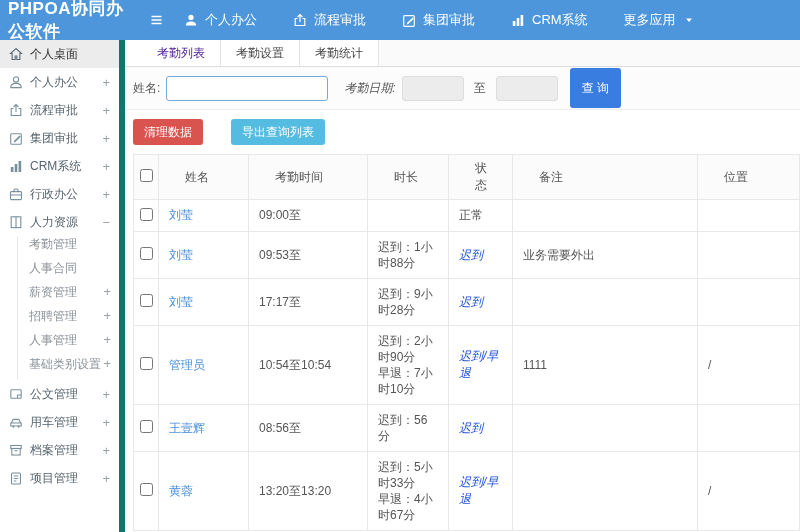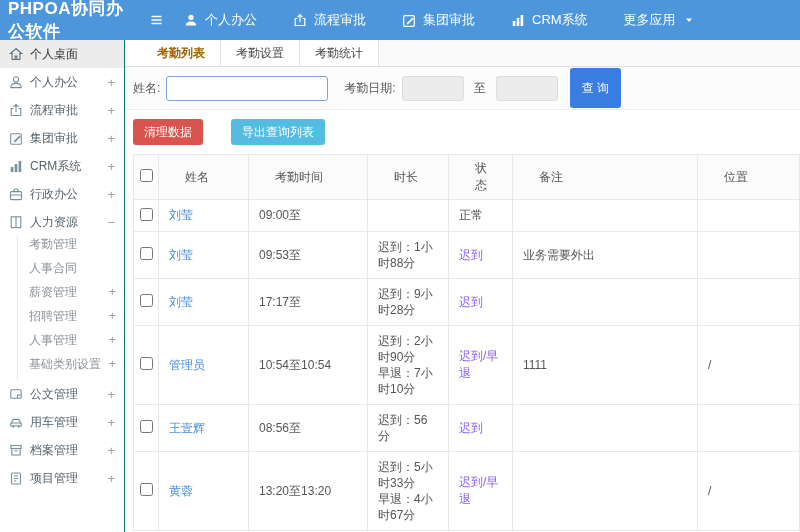--- a/index.html
+++ b/index.html
@@ -10,58 +10,58 @@
   .navbar { height:40px; background:#4d96db; display:flex; align-items:center; color:#fff; }
   .logo { width:125px; font-size:17px; font-weight:bold; padding-left:8px; letter-spacing:0.5px; flex:none; }
   .hamburger { margin:0 20px 0 24px; display:inline-flex; cursor:pointer; }
   .nav-item { display:flex; align-items:center; gap:7px; font-size:13px; margin-right:36px; cursor:pointer; white-space:nowrap; }
   .nav-item svg, .hamburger svg { display:block; }
 
   
   .layout { display:flex; height:492px; }
 
   
-  .sidebar { width:125px; flex:none; background:#fff; border-right:1px solid #0f766e; overflow:hidden; padding-top:0; }
+  .sidebar { width:125px; flex:none; background:#fff; border-right:6px solid #0f766e; overflow:hidden; padding-top:0; }
   .side-item { display:flex; align-items:center; height:28px; padding:0 9px; font-size:12px; color:#56646e; cursor:pointer; }
   .side-item.active { background:#ececec; color:#333; }
   .sicon { width:14px; height:14px; margin-right:7px; color:#78909c; display:inline-flex; flex:none; }
   .side-item.active .sicon { color:#5a6a75; }
   .slabel { flex:1; white-space:nowrap; }
   .splus { color:#9aa2a8; font-size:13px; }
   .submenu { margin-left:17px; border-left:1px solid #e8e8e8; }
   .sub-item { display:flex; align-items:flex-start; height:24px; padding:0 8px 0 11px; font-size:12px; color:#8a9299; cursor:pointer; }
 
   
   .content { flex:1; display:flex; flex-direction:column; overflow:hidden; background:#fff; }
 
   .tabbar { display:flex; height:27px; border-bottom:1px solid #ddd; background:#fafafa; font-size:12px; flex:none; }
   .tab { padding:0 15px; display:flex; align-items:center; background:#fff; border-right:1px solid #e5e5e5; color:#444; cursor:pointer; }
-  .tab.active { color:#a16207; font-weight:bold;padding-left:32px; }
+  .tab.active { color:#4c1d95; font-weight:normal;padding-left:32px; }
 
   .filter { display:flex; align-items:center; padding:0 8px; height:43px; background:#fcfcfc; border-bottom:1px solid #eee; font-size:12px; color:#555; flex:none; }
   .filter label { margin-right:6px; white-space:nowrap; }
   .inp-name { width:162px; height:25px; border:1px solid #79a7d9; border-radius:3px; padding:0 6px; font-size:12px; outline:none; }
-  .lbl-date { margin-left:16px; }
+  .lbl-date { margin-left:16px;font-style:italic; }
   .inp-date { width:62px; height:25px; border:1px solid #ddd; background:#ececec; border-radius:3px; padding:0 5px; font-size:12px; }
   .lbl-to { margin:0 10px; }
   .btn-search { margin-left:12px; height:40px; padding:0 12px; background:#3a7de0; color:#fff; border:none; border-radius:3px; font-size:12px; cursor:pointer; white-space:nowrap; }
 
   .actions { display:flex; gap:28px; padding:9px 8px; flex:none; }
   .btn { height:26px; padding:0 11px; color:#fff; border:none; border-radius:3px; font-size:12px; cursor:pointer; white-space:nowrap; }
   .btn-danger { background:#d9534f; }
   .btn-info { background:#54bce0; }
 
   .table-wrap { flex:1; overflow:hidden; padding-left:8px; }
   table { width:100%; border-collapse:collapse; table-layout:fixed; font-size:12px; color:#555; }
   th, td { border:1px solid #e8e8e8; padding:7px 10px; text-align:left; vertical-align:middle; font-weight:normal; word-wrap:break-word; }
   thead th { background:#fbfbfb; color:#555; height:27px; padding:5px 26px; }
   td.c-check, th.c-check { padding:5px 6px; text-align:center; }
   input[type=checkbox] { width:13px; height:13px; cursor:pointer; }
   .name-link { color:#4a90d9; cursor:pointer; }
-  .red { color:#8b5cf6; }
+  .red { color:#1d4ed8;font-style:italic; }
   .dur { white-space:pre-line; line-height:16px; }
 </style>
 </head>
 <body>
 
 <div class="navbar">
   <div class="logo">PHPOA协同办公软件</div>
   <span class="hamburger">
     <svg width="15" height="14" viewBox="0 0 14 14">
         <path d="M2 3.5h10M2 7h10M2 10.5h10" stroke="#fff" stroke-width="1.5" fill="none"></path>

